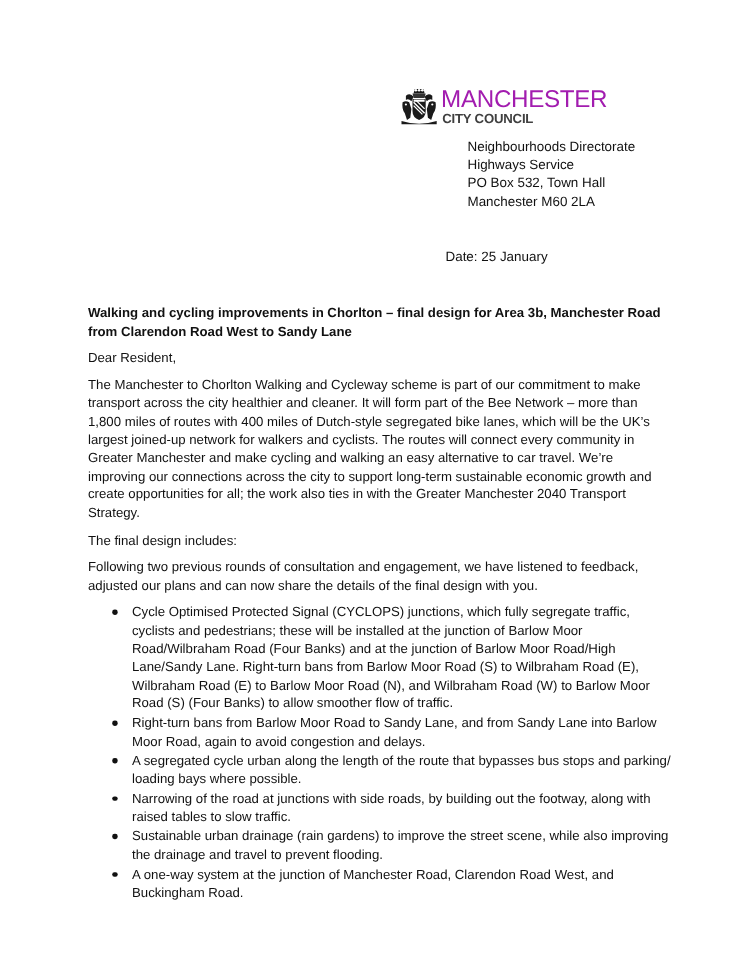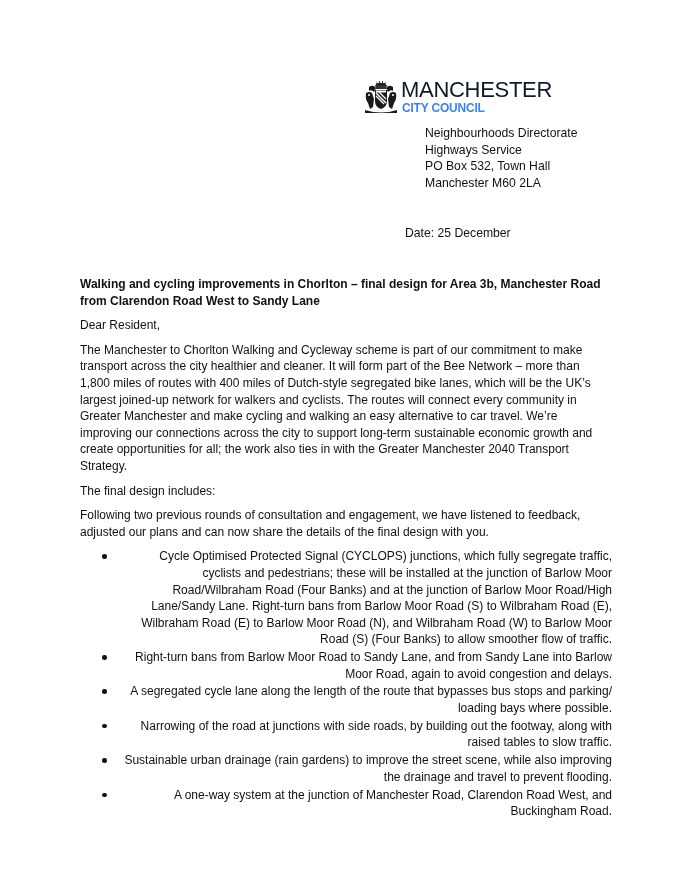--- a/index.html
+++ b/index.html
@@ -6,37 +6,37 @@
     body {
       width: 687px; height: 884px; position: relative; overflow: hidden;
       font-family: "Liberation Sans", sans-serif; color: #111111;
     }
     .page { position: absolute; left: 0; top: 0; width: 687px; height: 884px; background: #fff; }
 
     .logo { position: absolute; left: 363px; top: 78px; width: 180px; height: 40px; }
     .crest { position: absolute; left: 0; top: 1px; width: 36px; height: 36px; }
     .logo-title {
       position: absolute; left: 38px; top: 1px;
-      font-size: 22px; font-weight: normal; letter-spacing: -0.3px; color: #0f172a; line-height: 22px;
+      font-size: 22px; font-weight: normal; letter-spacing: -0.3px; color: #a21caf; line-height: 22px;
       font-family: "Liberation Sans", sans-serif;
     }
     .logo-sub {
       position: absolute; left: 39px; top: 23px;
-      font-size: 12px; font-weight: bold; letter-spacing: -0.2px; color: #3b82f6; line-height: 14px;
+      font-size: 12px; font-weight: bold; letter-spacing: -0.2px; color: #404040; line-height: 14px;
     }
 
     .address { position: absolute; left: 405px; top: 125px; font-size: 12.2px; line-height: 16.6px; color: #111; }
     .address div { white-space: nowrap; margin-left: 20px; }
     .date { position: absolute; left: 405px; top: 225px; font-size: 12.2px; line-height: 16px; color: #111; }
 
     .content { position: absolute; left: 80px; top: 276px; width: 532px; font-size: 12px; line-height: 16.6px; color: #111; }
     .subject { font-weight: bold; margin: 0 0 8px 0; }
     .para { margin: 0 0 8px 0; }
     .bullets { list-style: none; margin: 0; padding: 0; }
-    .bullets li { position: relative; padding-left: 40px; margin: 0 0 1.2px 0; text-align: right; }
+    .bullets li { position: relative; padding-left: 40px; margin: 0 0 1.2px 0; }
     .bullet-dot {
       position: absolute; left: 22px; top: 6px; width: 4.5px; height: 4.5px; border-radius: 50%; background: #111;
     }
   </style>
 </head>
 <body>
 
 <div class="page">
 
   <div class="logo">
@@ -68,41 +68,41 @@
     <div class="logo-sub">CITY COUNCIL</div>
   </div>
 
   <div class="address">
     <div>Neighbourhoods Directorate</div>
     <div>Highways Service</div>
     <div>PO Box 532, Town Hall</div>
     <div>Manchester M60 2LA</div>
   </div>
 
-  <div class="date">Date: 25 December</div>
+  <div class="date">Date: 25 January</div>
 
   <div class="content">
     <p class="subject">Walking and cycling improvements in Chorlton – final design for Area 3b, Manchester Road from Clarendon Road West to Sandy Lane</p>
     <p class="para">Dear Resident,</p>
     <p class="para">The Manchester to Chorlton Walking and Cycleway scheme is part of our commitment to make transport across the city healthier and cleaner. It will form part of the Bee Network – more than 1,800 miles of routes with 400 miles of Dutch-style segregated bike lanes, which will be the UK’s largest joined-up network for walkers and cyclists. The routes will connect every community in Greater Manchester and make cycling and walking an easy alternative to car travel. We’re improving our connections across the city to support long-term sustainable economic growth and create opportunities for all; the work also ties in with the Greater Manchester 2040 Transport Strategy.</p>
     <p class="para">The final design includes:</p>
     <p class="para">Following two previous rounds of consultation and engagement, we have listened to feedback, adjusted our plans and can now share the details of the final design with you.</p>
 
     <ul class="bullets">
       <li>
         <span class="bullet-dot"></span>
         <span>Cycle Optimised Protected Signal (CYCLOPS) junctions, which fully segregate traffic, cyclists and pedestrians; these will be installed at the junction of Barlow Moor Road/Wilbraham Road (Four Banks) and at the junction of Barlow Moor Road/High Lane/Sandy Lane. Right-turn bans from Barlow Moor Road (S) to Wilbraham Road (E), Wilbraham Road (E) to Barlow Moor Road (N), and Wilbraham Road (W) to Barlow Moor Road (S) (Four Banks) to allow smoother flow of traffic.</span>
       </li>
       <li>
         <span class="bullet-dot"></span>
         <span>Right-turn bans from Barlow Moor Road to Sandy Lane, and from Sandy Lane into Barlow Moor Road, again to avoid congestion and delays.</span>
       </li>
       <li>
         <span class="bullet-dot"></span>
-        <span>A segregated cycle lane along the length of the route that bypasses bus stops and parking/ loading bays where possible.</span>
+        <span>A segregated cycle urban along the length of the route that bypasses bus stops and parking/ loading bays where possible.</span>
       </li>
       <li>
         <span class="bullet-dot"></span>
         <span>Narrowing of the road at junctions with side roads, by building out the footway, along with raised tables to slow traffic.</span>
       </li>
       <li>
         <span class="bullet-dot"></span>
         <span>Sustainable urban drainage (rain gardens) to improve the street scene, while also improving the drainage and travel to prevent flooding.</span>
       </li>
       <li>

